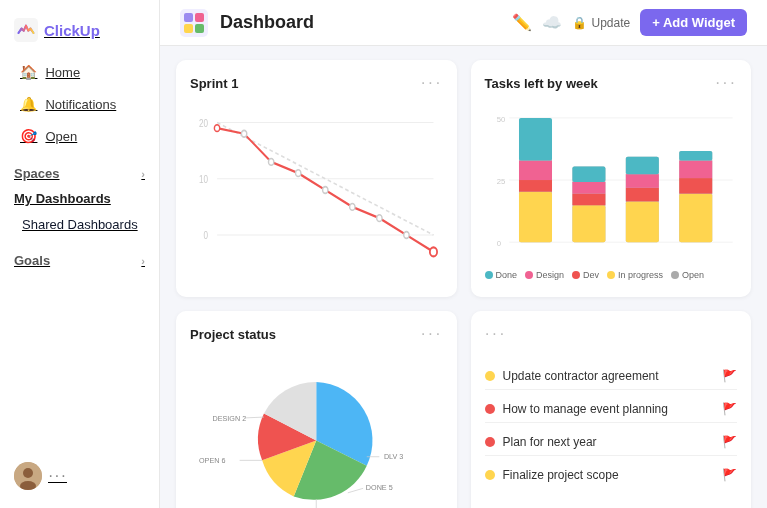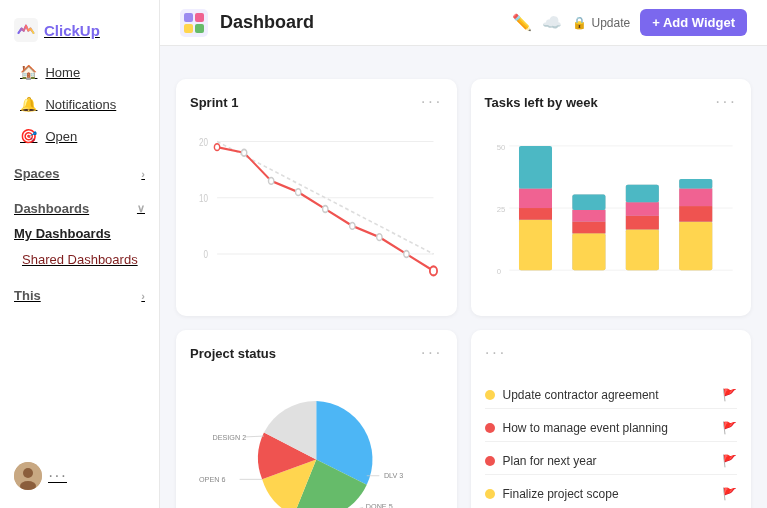--- a/index.html
+++ b/index.html
@@ -10,27 +10,27 @@
     .sidebar-logo { display: flex; align-items: center; gap: 6px; padding: 8px 14px 14px; }
     .sidebar-logo-icon { width: 24px; height: 24px; }
     .sidebar-logo-text { font-weight: 700; font-size: 15px; color: #7b68ee; }
     .sidebar-nav-item { display: flex; align-items: center; gap: 8px; padding: 7px 14px; cursor: pointer; color: #333; font-size: 13px; border-radius: 4px; margin: 1px 6px; }
     .sidebar-nav-icon { font-size: 14px; color: #888; }
     .sidebar-section { padding: 10px 14px 4px; font-size: 11px; color: #aaa; font-weight: 600; text-transform: uppercase; display: flex; align-items: center; justify-content: space-between; margin-top: 4px; }
     .sidebar-section-label { color: #555; font-size: 13px; font-weight: 600; text-transform: none; }
     .sidebar-arrow { color: #aaa; font-size: 11px; }
     .sidebar-sub-item { padding: 6px 14px; cursor: pointer; color: #555; font-size: 13px; }
     .sidebar-sub-item.active { font-weight: 700; color: #222; }
-    .sidebar-sub-sub-item { padding: 5px 14px 5px 22px; cursor: pointer; color: #7f1d1d; font-size: 13px; }
+    .sidebar-sub-sub-item { padding: 5px 14px 5px 22px; cursor: pointer; color: #0f172a; font-size: 13px; }
     .sidebar-bottom { margin-top: auto; padding: 8px 14px; display: flex; align-items: center; gap: 6px; }
     .avatar { width: 28px; height: 28px; border-radius: 50%; background: #c8a882; overflow: hidden; flex-shrink: 0; display: flex; align-items: center; justify-content: center; font-size: 14px; }
     .avatar-dots { color: #888; font-size: 16px; letter-spacing: 1px; }
 
     
-    .main { flex: 1; display: flex; flex-direction: column; overflow: hidden; gap: 19px; }
+    .main { flex: 1; display: flex; flex-direction: column; overflow: hidden; }
     .topbar { background: #fff; border-bottom: 1px solid #e8e8e8; padding: 10px 20px; display: flex; align-items: center; gap: 12px; height: 46px; }
     .topbar-icon { width: 28px; height: 28px; }
     .topbar-title { font-size: 18px; font-weight: 700; color: #222; flex: 1; }
     .topbar-actions { display: flex; align-items: center; gap: 10px; }
     .topbar-icon-btn { color: #888; cursor: pointer; font-size: 16px; }
     .topbar-private { display: flex; align-items: center; gap: 4px; font-size: 12px; color: #666; }
     .topbar-add-btn { background: #7b68ee; color: #fff; border: none; border-radius: 6px; padding: 6px 12px; font-size: 13px; font-weight: 600; cursor: pointer; white-space: nowrap; }
 
     
     .dashboard { flex: 1; padding: 14px 16px; overflow-y: auto; display: grid; grid-template-columns: 1fr 1fr; grid-template-rows: auto auto; gap: 14px; }
@@ -90,33 +90,29 @@
   <div class="sidebar-nav-item">
     <span class="sidebar-nav-icon">🎯</span>
     <span>Open</span>
   </div>
 
   <div class="sidebar-section">
     <span class="sidebar-section-label">Spaces</span>
     <span class="sidebar-arrow">›</span>
   </div>
 
-  <div class="sidebar-section" style="margin-top: 6px;">
-    <span class="sidebar-section-label">Dashboards</span>
-    <span class="sidebar-arrow">∨</span>
-  </div>
   <div class="sidebar-sub-item active">
     <span>My Dashboards</span>
   </div>
   <div class="sidebar-sub-sub-item">
     <span>Shared Dashboards</span>
   </div>
 
   <div class="sidebar-section" style="margin-top: 6px;">
-    <span class="sidebar-section-label">This</span>
+    <span class="sidebar-section-label">Goals</span>
     <span class="sidebar-arrow">›</span>
   </div>
 
   <div class="sidebar-bottom">
     <div class="avatar">
       <svg width="28" height="28" viewBox="0 0 28 28">
         <circle cx="14" cy="14" r="14" fill="#c8a882"></circle>
         <circle cx="14" cy="11" r="5" fill="#8b5e3c"></circle>
         <ellipse cx="14" cy="24" rx="8" ry="5" fill="#8b5e3c"></ellipse>
       </svg>
@@ -221,20 +217,42 @@
           </g>
 
           <g transform="translate(200,0)">
             <rect x="0" y="44" width="34" height="94" rx="2" fill="#bdbdbd"></rect>
             <rect x="0" y="88" width="34" height="50" rx="2" fill="#ffd54f"></rect>
             <rect x="0" y="72" width="34" height="16" rx="0" fill="#ef5350"></rect>
             <rect x="0" y="54" width="34" height="18" rx="0" fill="#f06292"></rect>
             <rect x="0" y="44" width="34" height="10" rx="2" fill="#4cb8c4"></rect>
           </g>
         </svg>
+        <div class="chart-legend">
+          <div class="legend-item">
+            <div class="legend-dot" style="background:#4cb8c4;"></div>
+            <span>Done</span>
+          </div>
+          <div class="legend-item">
+            <div class="legend-dot" style="background:#f06292;"></div>
+            <span>Design</span>
+          </div>
+          <div class="legend-item">
+            <div class="legend-dot" style="background:#ef5350;"></div>
+            <span>Dev</span>
+          </div>
+          <div class="legend-item">
+            <div class="legend-dot" style="background:#ffd54f;"></div>
+            <span>In progress</span>
+          </div>
+          <div class="legend-item">
+            <div class="legend-dot" style="background:#aaa;"></div>
+            <span>Open</span>
+          </div>
+        </div>
       </div>
     </div>
 
     <div class="widget">
       <div class="widget-header">
         <span class="widget-title">Project status</span>
         <span class="widget-menu">···</span>
       </div>
       <div class="pie-container">
         <svg viewBox="0 0 280 170" style="width:100%;height:100%;">

